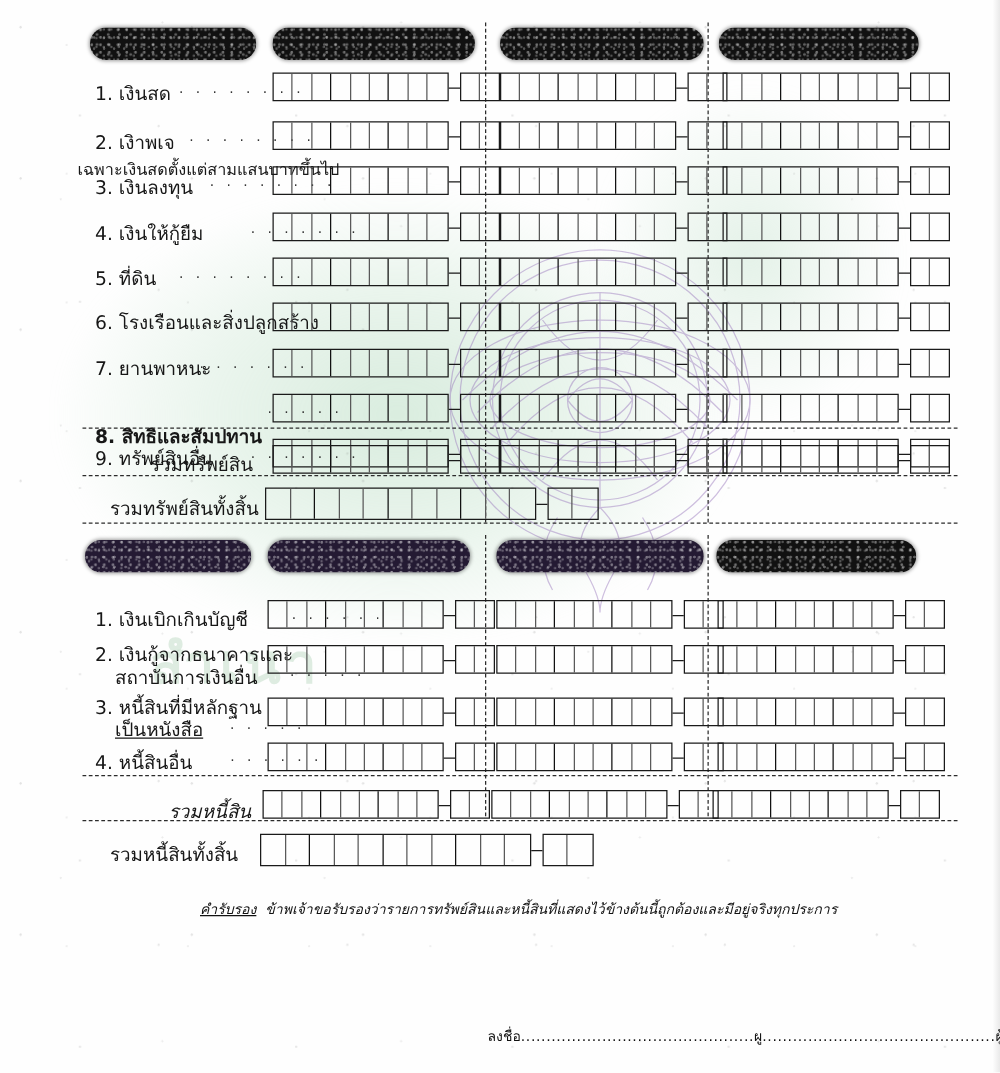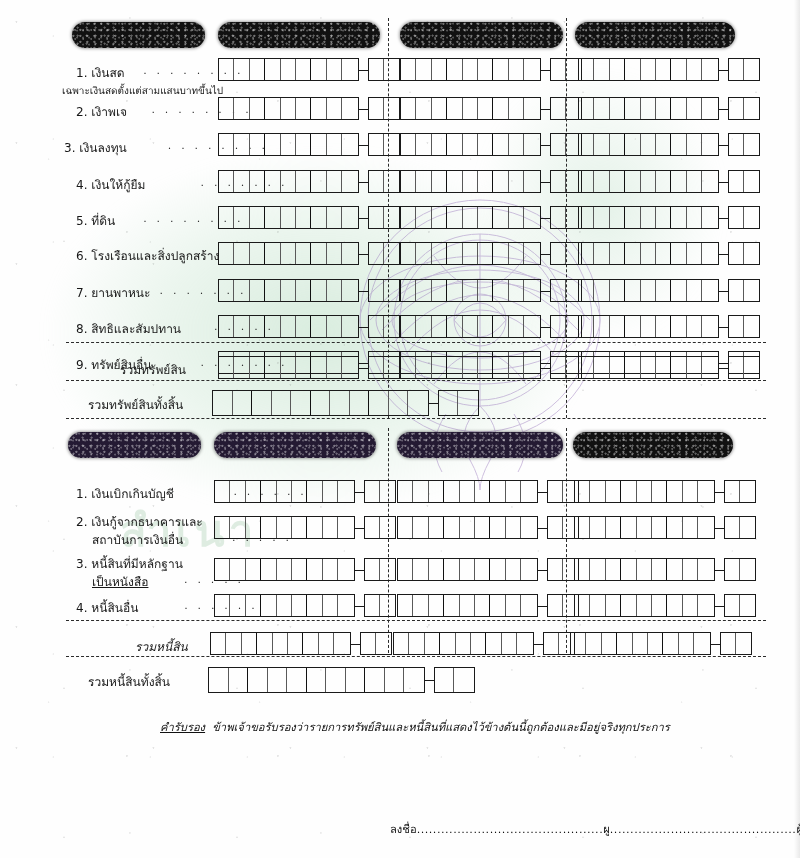--- a/index.html
+++ b/index.html
@@ -47,23 +47,23 @@
     background:#111;
     background-image:
       radial-gradient(circle at 20% 30%, rgba(255,255,255,.40) 0 .8px, transparent 1.4px),
       radial-gradient(circle at 62% 70%, rgba(255,255,255,.33) 0 .8px, transparent 1.4px),
       radial-gradient(circle at 85% 22%, rgba(255,255,255,.28) 0 .7px, transparent 1.3px),
       radial-gradient(circle at 41% 88%, rgba(255,255,255,.30) 0 .7px, transparent 1.3px);
     background-size:7px 6px,9px 8px,6px 7px,8px 9px;
     box-shadow:0 0 3px 1px rgba(0,0,0,.35);}
   .redact.tint{background-color:#241a33;}
 
-  .lbl{position:absolute;font-size:12px;color:#171717;white-space:nowrap;
+  .lbl{position:absolute;font-size:15px;color:#171717;white-space:nowrap;
        font-family:"DejaVu Sans",sans-serif;}
-  .lbl.sub{font-size:10px;}
+  .lbl.sub{font-size:13px;margin-top:42px;}
   .lbl.rt{text-align:right;}
   .leader{position:absolute;font-size:11px;color:#333;letter-spacing:3.2px;white-space:nowrap;}
 
   
   .grp{position:absolute;display:flex;align-items:stretch;height:23px;}
   .baht{display:flex;border:1px solid #1a1a1a;height:23px;background:transparent;}
   .baht i{display:block;width:15.4px;border-right:1px solid #595959;height:100%;}
   .baht i.thick{border-right:1px solid #111;}
   .baht i:last-child{border-right:none;}
   .link{width:9px;height:23px;position:relative;}
@@ -241,21 +241,21 @@
           <i></i>
           <i></i>
           <i></i>
         </div>
         <div class="link"></div>
         <div class="stg">
           <i></i>
           <i></i>
         </div>
       </div>
-      <div class="lbl" style="left: 64px; top: 138px;"><span>3.</span> <span>เงินลงทุน</span></div>
+      <div class="lbl" style="left: 76px; top: 138px;"><span>3.</span> <span>เงินลงทุน</span></div>
       <div class="leader" style="left: 167.8px; top: 139px; width: 96px; overflow: hidden;">. . . . . . . .</div>
       <div class="grp" style="left: 218px; top: 133px;">
         <div class="baht">
           <i></i>
           <i></i>
           <i class="thick"></i>
           <i></i>
           <i></i>
           <i class="thick"></i>
           <i></i>
@@ -520,21 +520,21 @@
           <i></i>
           <i></i>
           <i></i>
         </div>
         <div class="link"></div>
         <div class="stg">
           <i></i>
           <i></i>
         </div>
       </div>
-      <div class="lbl" style="left: 76px; top: 319px;"><span>8.</span> <span>สิทธิและสัมปทาน</span></div>
+      <div class="lbl" style="left: 76px; top: 337px; font-weight: bold;"><span>8.</span> <span>สิทธิและสัมปทาน</span></div>
       <div class="leader" style="left: 214px; top: 320px; width: 66px; overflow: hidden;">. . . . . . . .</div>
       <div class="grp" style="left: 218px; top: 315px;">
         <div class="baht">
           <i></i>
           <i></i>
           <i class="thick"></i>
           <i></i>
           <i></i>
           <i class="thick"></i>
           <i></i>

